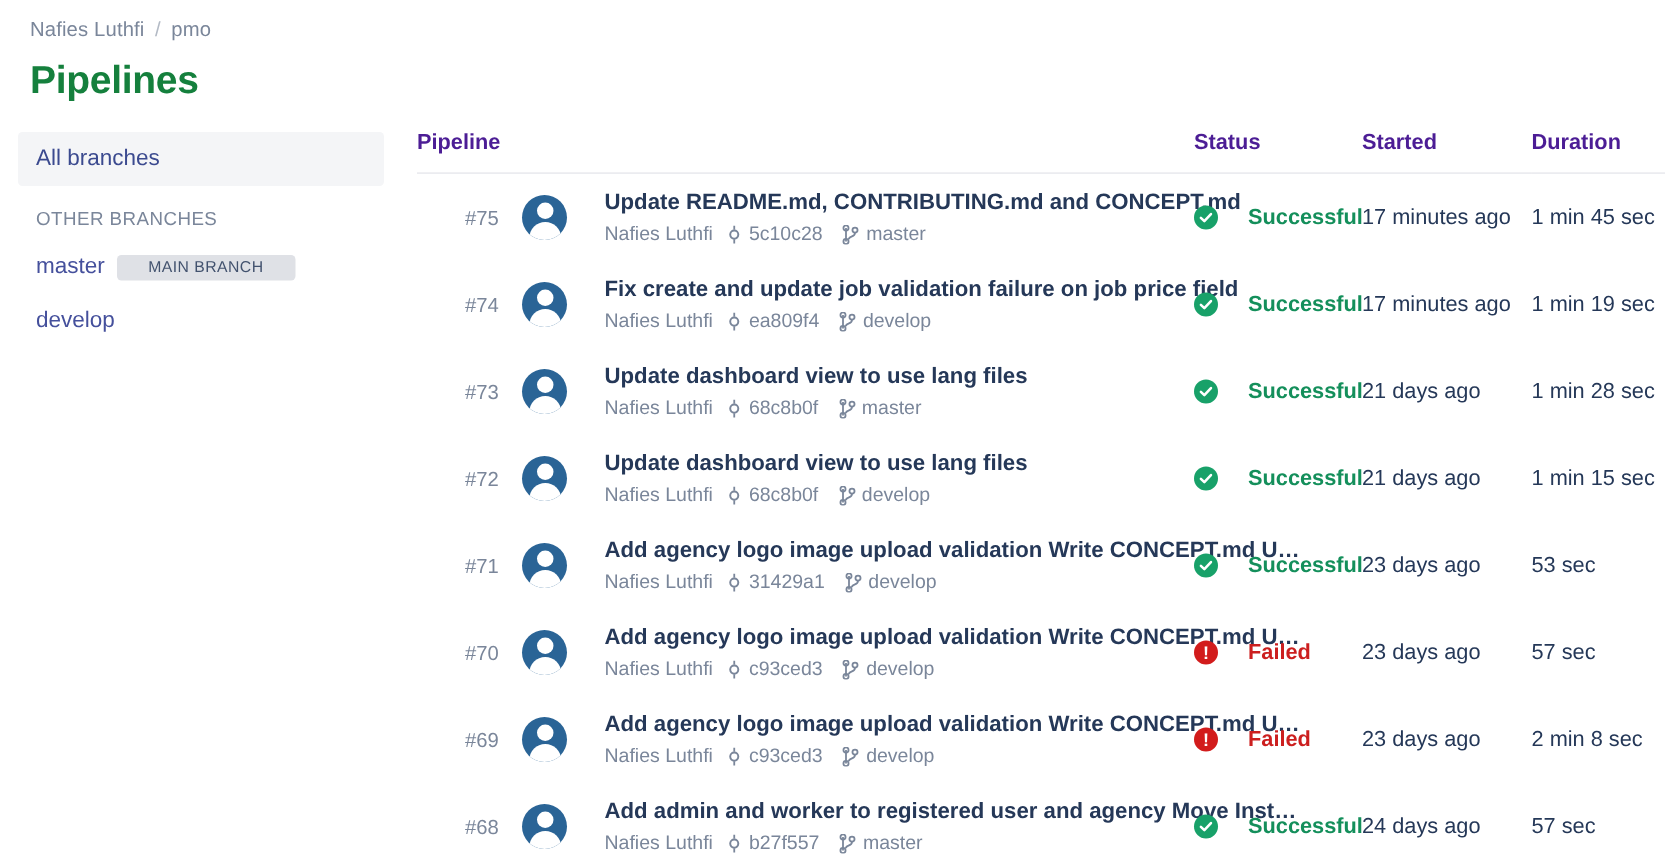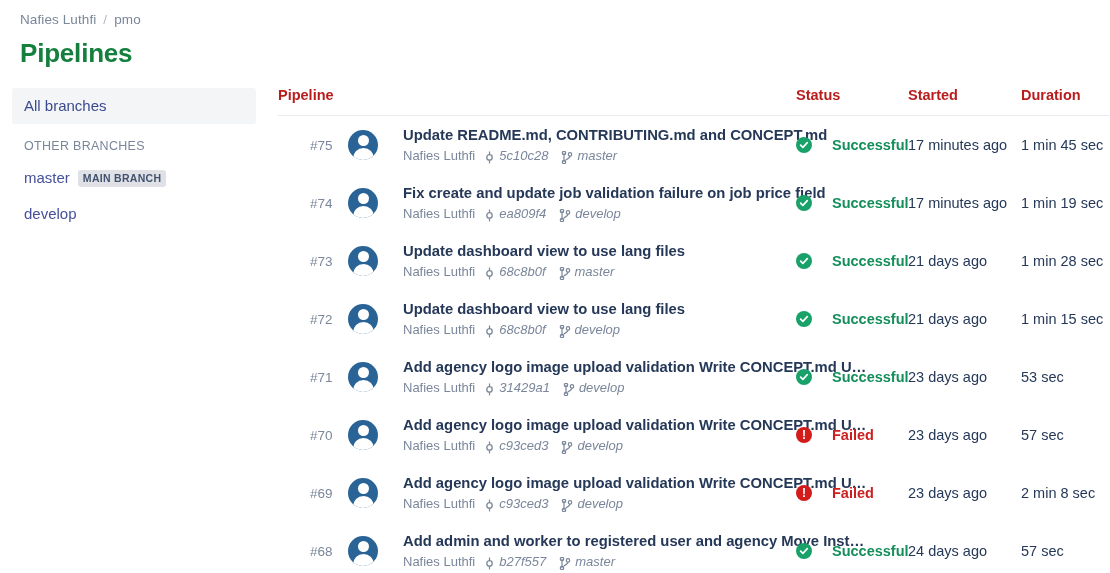--- a/index.html
+++ b/index.html
@@ -127,39 +127,39 @@
     font-size: 12.5px;
     color: #7a869a;
     letter-spacing: 0.3px;
     padding: 14px 12px 6px 12px;
     line-height: 16px;
   }
   .branch-badge {
     background: #dfe1e6;
     color: #42526e;
     font-size: 10.5px;
-    font-weight: bold;
+    font-weight: normal;
     letter-spacing: 0.3px;
-    padding: 2px 5px;
+    padding: 2px 21px;
     border-radius: 3px;
     line-height: 13px;
   }
 
   
   .table-area {
     flex: 1 1 auto;
     padding: 0 0 0 22px;
     min-width: 0;
   }
   .ppl-table { width: 100%; border-collapse: collapse; table-layout: fixed; }
   .ppl-table th {
     text-align: left;
     font-size: 14.5px;
     font-weight: bold;
-    color: #b91c1c;
+    color: #4c1d95;
     padding: 10px 0 11px 0;
     border-bottom: 1px solid #ebecf0;
     line-height: 18px;
   }
   .col-pipeline { width: 518px; }
   .col-status   { width: 112px; }
   .col-started  { width: 113px; }
   .col-duration { width: auto; }
 
   .ppl-table td {
@@ -213,21 +213,21 @@
   }
   .ppl-meta {
     display: flex;
     align-items: center;
     font-size: 13px;
     color: #7a869a;
     margin-top: 3px;
     line-height: 16px;
   }
   .ppl-meta .author { margin-right: 9px; }
-  .ppl-meta .commit, .ppl-meta .branch { display: inline-flex; align-items: flex-end; font-style: italic; }
+  .ppl-meta .commit, .ppl-meta .branch { display: inline-flex; align-items: center; }
   .ppl-meta .commit { margin-right: 13px; }
   .ppl-meta svg { margin-right: 4px; display: block; }
 
   .status-cell { display: flex; align-items: center; gap: 20px; }
   .status-ico {
     width: 16px; height: 16px;
     border-radius: 50%;
     display: flex; align-items: center; justify-content: center;
     flex: 0 0 16px;
   }

